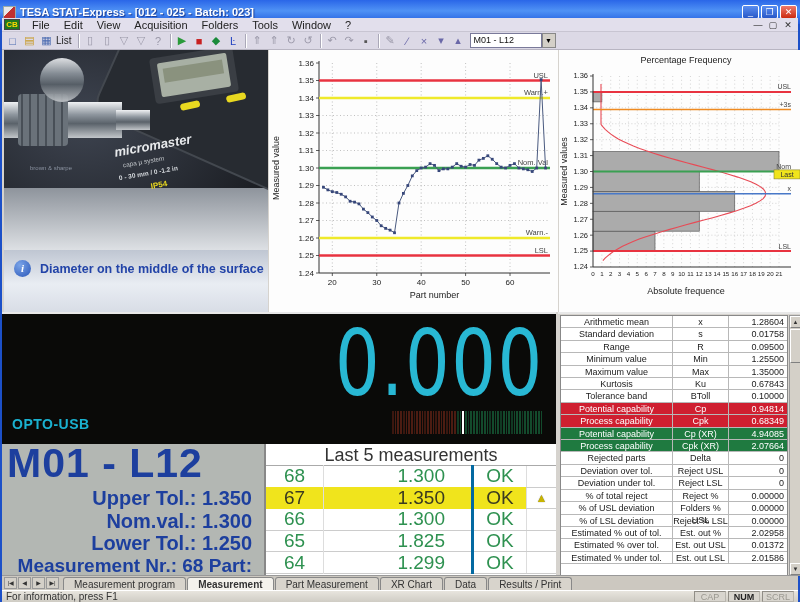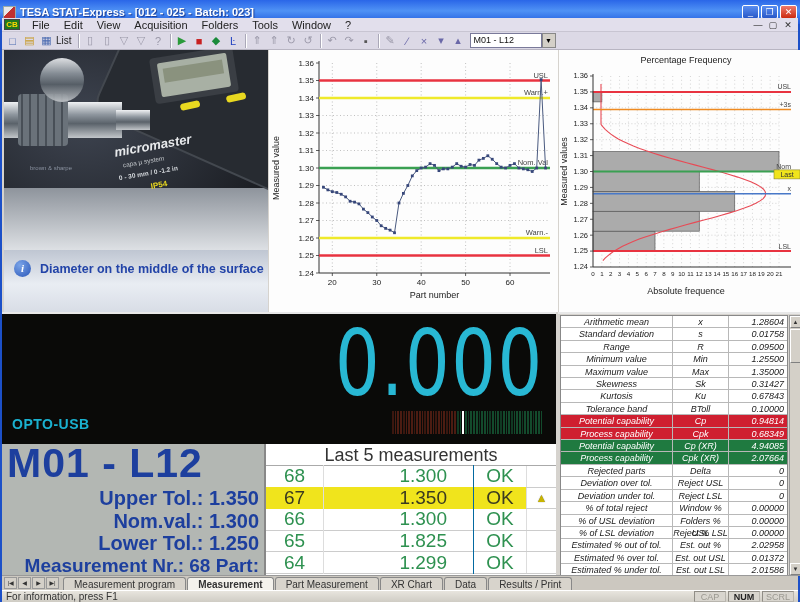--- a/index.html
+++ b/index.html
@@ -58,45 +58,45 @@
     border-top:2px solid #e8e8e8; }
   .bigval { position:absolute; right:12px; top:2px; color:#28b8d4; font-size:90px; line-height:96px;
     font-family:"DejaVu Sans",sans-serif; transform:scaleX(0.78); transform-origin:right center; letter-spacing:2px; }
   .device { position:absolute; left:10px; bottom:12px; color:#1ab2d0; font-size:14px; font-weight:bold; letter-spacing:0.5px; }
   .barstrip { position:absolute; right:14px; bottom:10px; width:150px; height:23px; display:flex; align-items:stretch; gap:1px; }
   .barstrip i { flex:1; }
 
   .stats-panel { position:absolute; left:556px; top:312px; width:244px; height:263px; background:#d6d3ce;
     border-top:2px solid #e8e8e8; }
   .stats-table { position:absolute; left:2px; top:1px; width:228px; height:261px; border:1px solid #888; background:#fff; }
-  .srow { display:flex; height:12.42px; border-bottom:1px solid #b8b8b8; font-size:9px; color:#1a1a1a; align-items:center;font-style:italic; }
+  .srow { display:flex; height:12.42px; border-bottom:1px solid #b8b8b8; font-size:9px; color:#1a1a1a; align-items:center; }
   .srow .c1 { width:112px; text-align:center; border-right:1px solid #b8b8b8; height:100%; line-height:12px;
      overflow:hidden; white-space:nowrap; }
   .srow .c2 { width:56px; text-align:center; border-right:1px solid #b8b8b8; height:100%; line-height:12px; }
   .srow .c3 { flex:1; text-align:right; padding-right:3px; height:100%; line-height:12px; }
   .srow.red { background:#cf1f30; color:#fff; }
   .srow.green { background:#1f7a40; color:#fff; }
   .sscroll { position:absolute; right:0; top:1px; width:13px; height:261px; background:#d4d0c8; border:1px solid #999; }
   .sarrow { width:11px; height:12px; background:#d4d0c8; border:1px solid #fff; border-right-color:#808080;
      border-bottom-color:#808080; font-size:6px; text-align:center; line-height:11px; color:#333; }
   .sarrow.dn { position:absolute; bottom:0; }
   .sthumb { position:absolute; top:13px; width:11px; height:34px; background:#d4d0c8; border:1px solid #fff;
      border-right-color:#808080; border-bottom-color:#808080; }
 
   .info-panel { position:absolute; left:0; top:444px; width:262px; height:131px; background:#b3b7b3; color:#1d3f9e; }
   .info-panel .station { position:absolute; left:5px; top:-4px; font-size:41px; font-weight:bold; letter-spacing:1px; }
-  .info-lines { position:absolute; right:5px; top:43px; text-align:right; font-size:20px; font-weight:bold; line-height:22.5px; }
+  .info-lines { position:absolute; right:12px; top:43px; text-align:right; font-size:20px; font-weight:bold; line-height:22.5px; }
   .info-lines div:last-child { font-size:19px; }
 
   .last5-panel { position:absolute; left:262px; top:444px; width:292px; height:131px; background:#fff;
      border-left:2px solid #888; }
   .l5head { height:22px; text-align:center; font-size:18px; color:#333; border-bottom:1px solid #aaa; line-height:22px; }
   .l5row { display:flex; height:21.6px; border-bottom:1px solid #ccc; font-size:19px; color:#2e9150; align-items:center; }
   .l5row .n { width:58px; text-align:center; border-right:1px solid #ddd; }
-  .l5row .v { width:150px; text-align:right; padding-right:26px; border-right:1px solid #0369a1; }
+  .l5row .v { width:150px; text-align:right; padding-right:26px; border-right:3px solid #0369a1; }
   .l5row .s { width:52px; text-align:center; }
   .l5row .w { flex:1; text-align:center; font-size:11px; border-left:1px solid #ddd; height:100%; line-height:21px; }
   .l5row.hl .n,.l5row.hl .v,.l5row.hl .s { background:#f0e41c; color:#3a3a20; }
   .warn-tri { color:#c8b400; text-shadow:0 0 1px #555; font-size:12px; }
 
   
   .tabbar { position:absolute; left:0; top:575px; width:796px; height:15px; background:#ccc8c0;
      display:flex; align-items:flex-end; font-size:10px; border-top:1px solid #999; }
   .tnav { display:flex; margin:0 4px 1px 2px; gap:1px; }
   .tnav span { width:13px; height:12px; background:#d4d0c8; border:1px solid #999; font-size:6px;
@@ -549,25 +549,20 @@
           <div class="c1">Minimum value</div>
           <div class="c2">Min</div>
           <div class="c3">1.25500</div>
         </div>
         <div class="srow ">
           <div class="c1">Maximum value</div>
           <div class="c2">Max</div>
           <div class="c3">1.35000</div>
         </div>
         <div class="srow ">
-          <div class="c1">Skewness</div>
-          <div class="c2">Sk</div>
-          <div class="c3">0.31427</div>
-        </div>
-        <div class="srow ">
           <div class="c1">Kurtosis</div>
           <div class="c2">Ku</div>
           <div class="c3">0.67843</div>
         </div>
         <div class="srow ">
           <div class="c1">Tolerance band</div>
           <div class="c2">BToll</div>
           <div class="c3">0.10000</div>
         </div>
         <div class="srow red">
@@ -600,21 +595,21 @@
           <div class="c2">Reject USL</div>
           <div class="c3">0</div>
         </div>
         <div class="srow ">
           <div class="c1">Deviation under tol.</div>
           <div class="c2">Reject LSL</div>
           <div class="c3">0</div>
         </div>
         <div class="srow ">
           <div class="c1">% of total reject</div>
-          <div class="c2">Window %</div>
+          <div class="c2">Reject %</div>
           <div class="c3">0.00000</div>
         </div>
         <div class="srow ">
           <div class="c1">% of USL deviation</div>
           <div class="c2">Folders % USL</div>
           <div class="c3">0.00000</div>
         </div>
         <div class="srow ">
           <div class="c1">% of LSL deviation</div>
           <div class="c2">Reject % LSL</div>

